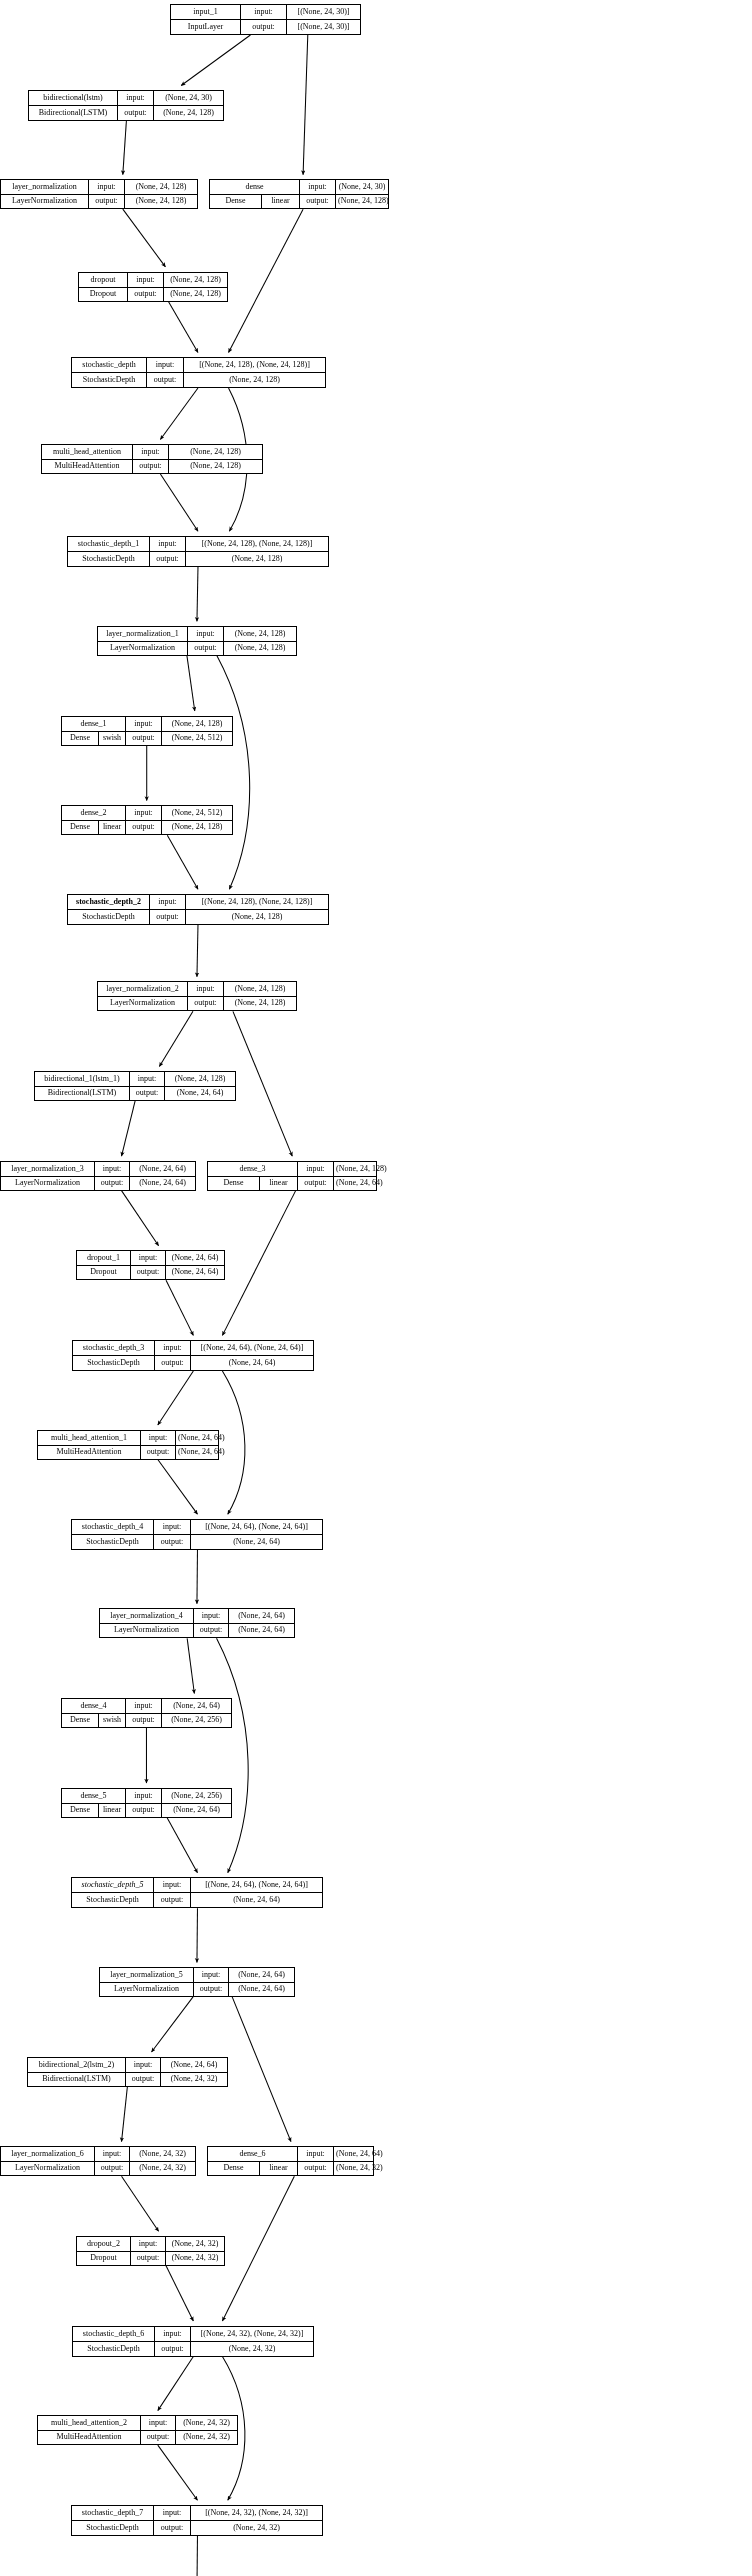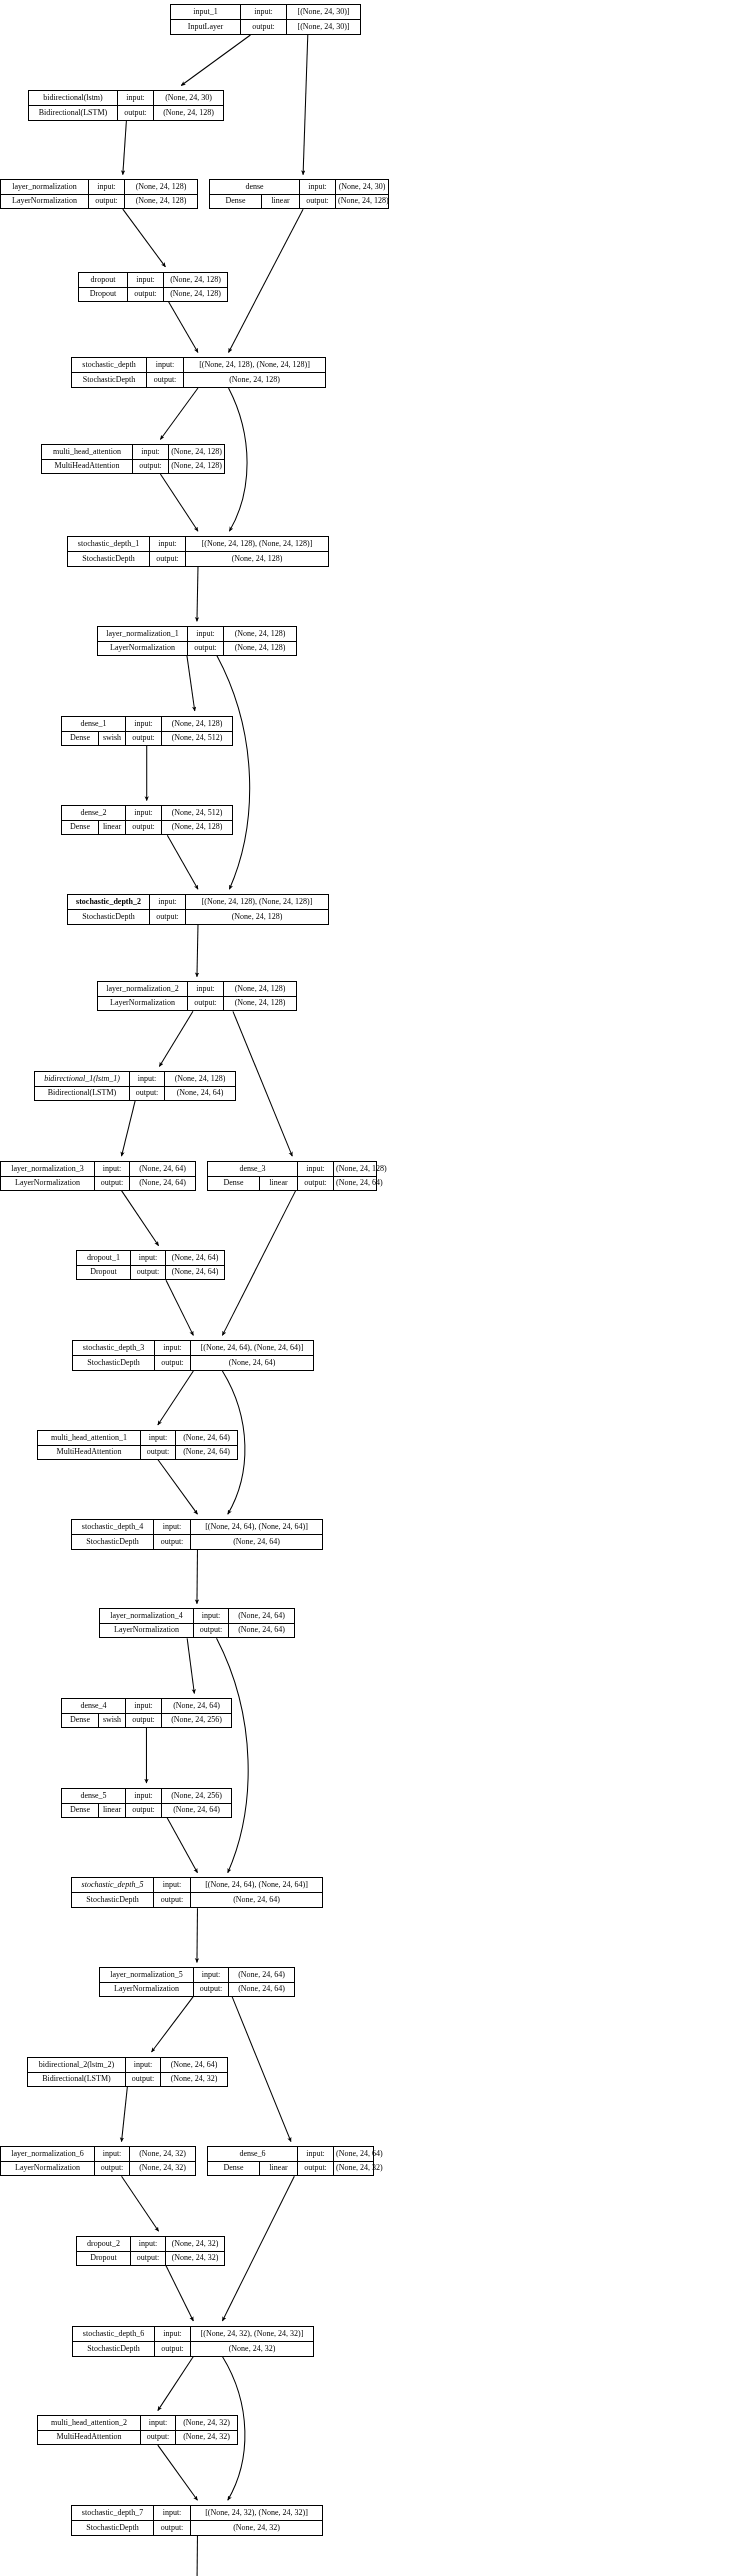--- a/index.html
+++ b/index.html
@@ -153,21 +153,21 @@
           <div class="cell" style="flex: 0 0 75px;">stochastic_depth</div>
           <div class="cell" style="flex: 0 0 37px;">input:</div>
           <div class="cell" style="flex: 1 1 auto;">[(None, 24, 128), (None, 24, 128)]</div>
         </div>
         <div class="nrow">
           <div class="cell" style="flex: 0 0 75px;">StochasticDepth</div>
           <div class="cell" style="flex: 0 0 37px;">output:</div>
           <div class="cell" style="flex: 1 1 auto;">(None, 24, 128)</div>
         </div>
       </div>
-      <div class="node" style="left: 41px; top: 444px; width: 184px; height: 30px; justify-content: space-between;">
+      <div class="node" style="left: 41px; top: 444px; width: 222px; height: 30px; justify-content: space-between;">
         <div class="nrow top">
           <div class="cell" style="flex: 0 0 91px;">multi_head_attention</div>
           <div class="cell" style="flex: 0 0 36px;">input:</div>
           <div class="cell" style="flex: 1 1 auto;">(None, 24, 128)</div>
         </div>
         <div class="nrow">
           <div class="cell" style="flex: 0 0 91px;">MultiHeadAttention</div>
           <div class="cell" style="flex: 0 0 36px;">output:</div>
           <div class="cell" style="flex: 1 1 auto;">(None, 24, 128)</div>
         </div>
@@ -241,21 +241,21 @@
           <div class="cell" style="flex: 1 1 auto;">(None, 24, 128)</div>
         </div>
         <div class="nrow">
           <div class="cell" style="flex: 0 0 90px;">LayerNormalization</div>
           <div class="cell" style="flex: 0 0 36px;">output:</div>
           <div class="cell" style="flex: 1 1 auto;">(None, 24, 128)</div>
         </div>
       </div>
       <div class="node" style="left: 34px; top: 1071px; width: 202px; height: 30px;">
         <div class="nrow top">
-          <div class="cell" style="flex: 0 0 95px; font-style: italic;">bidirectional_1(lstm_1)</div>
+          <div class="cell" style="flex: 0 0 95px;">bidirectional_1(lstm_1)</div>
           <div class="cell" style="flex: 0 0 35px;">input:</div>
           <div class="cell" style="flex: 1 1 auto;">(None, 24, 128)</div>
         </div>
         <div class="nrow">
           <div class="cell" style="flex: 0 0 95px;">Bidirectional(LSTM)</div>
           <div class="cell" style="flex: 0 0 35px;">output:</div>
           <div class="cell" style="flex: 1 1 auto;">(None, 24, 64)</div>
         </div>
       </div>
       <div class="node" style="left: 0px; top: 1161px; width: 196px; height: 30px;">
@@ -300,21 +300,21 @@
           <div class="cell" style="flex: 0 0 82px;">stochastic_depth_3</div>
           <div class="cell" style="flex: 0 0 36px;">input:</div>
           <div class="cell" style="flex: 1 1 auto;">[(None, 24, 64), (None, 24, 64)]</div>
         </div>
         <div class="nrow">
           <div class="cell" style="flex: 0 0 82px;">StochasticDepth</div>
           <div class="cell" style="flex: 0 0 36px;">output:</div>
           <div class="cell" style="flex: 1 1 auto;">(None, 24, 64)</div>
         </div>
       </div>
-      <div class="node" style="left: 37px; top: 1430px; width: 201px; height: 30px;">
+      <div class="node" style="left: 37px; top: 1430px; width: 182px; height: 30px;">
         <div class="nrow top">
           <div class="cell" style="flex: 0 0 103px;">multi_head_attention_1</div>
           <div class="cell" style="flex: 0 0 35px;">input:</div>
           <div class="cell" style="flex: 1 1 auto;">(None, 24, 64)</div>
         </div>
         <div class="nrow">
           <div class="cell" style="flex: 0 0 103px;">MultiHeadAttention</div>
           <div class="cell" style="flex: 0 0 35px;">output:</div>
           <div class="cell" style="flex: 1 1 auto;">(None, 24, 64)</div>
         </div>

